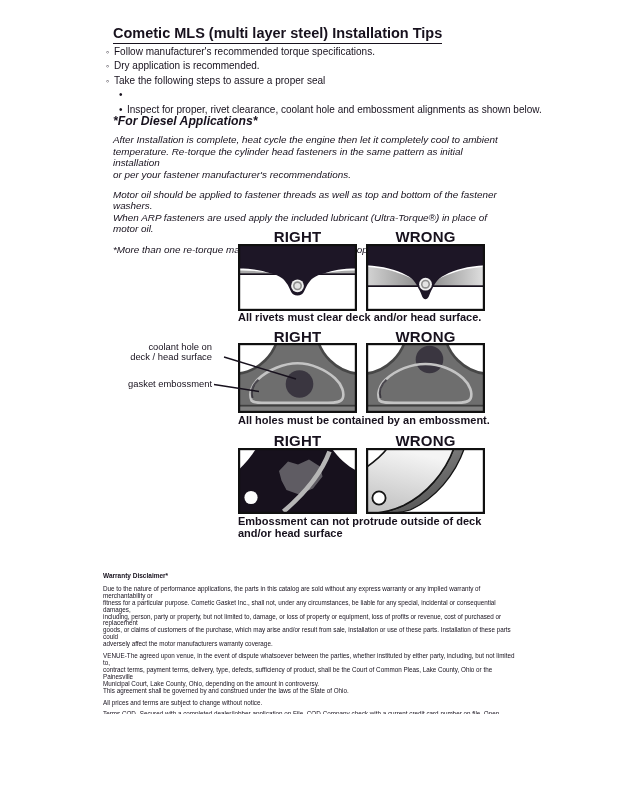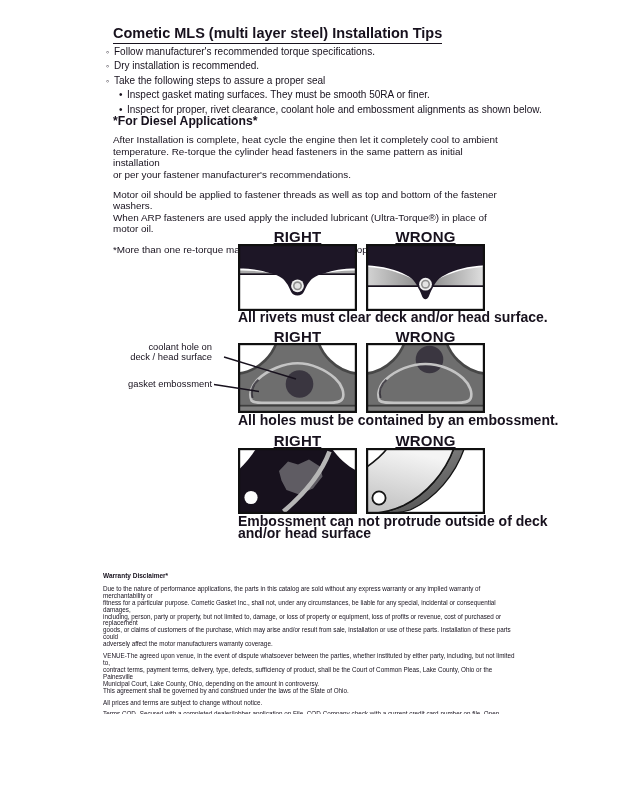--- a/index.html
+++ b/index.html
@@ -10,27 +10,27 @@
   .abs{position:absolute;}
   .title{
     left:113px;top:25px;font-size:14.5px;font-weight:bold;
     border-bottom:1.8px solid #17111d;padding-bottom:2px;white-space:nowrap;
   }
   .bullets{left:106px;top:45px;font-size:10px;line-height:14.4px;}
   .b{display:flex;}
   .b .m{width:8px;flex:none;font-size:9px;}
   .b.sub{padding-left:13px;}
   .b.sub .m{font-size:10px;}
-  .diesel{left:113px;top:116px;width:398px;font-size:9.9px;line-height:11.4px;}
+  .diesel{left:113px;top:116px;width:398px;font-size:9.9px;line-height:11.4px;font-style:italic;}
   .diesel h2{margin:0 0 7px 0;font-size:12.2px;font-weight:bold;}
   .diesel p{margin:0 0 9px 0;white-space:pre-line;}
-  .figlabel{width:119px;text-align:center;font-size:15px;font-weight:bold;letter-spacing:.2px;text-decoration:underline;}
+  .figlabel{width:119px;text-align:center;font-size:15px;font-weight:bold;letter-spacing:.2px;}
   .figbox{width:119px;}
   .figbox svg{display:block;}
-  .caption{font-size:14px;font-weight:bold;line-height:11.5px;white-space:pre-line;}
+  .caption{font-size:11px;font-weight:bold;line-height:11.5px;white-space:pre-line;}
   .leader-label{width:114px;text-align:right;font-size:9.4px;line-height:10px;white-space:pre-line;}
   .overlay{left:0;top:0;pointer-events:none;}
   .disclaimer{left:103px;top:573px;width:414px;font-size:6.3px;line-height:6.9px;}
   .disclaimer h3{margin:0 0 6px 0;font-size:6.5px;}
   .disclaimer p{margin:0 0 5px 0;white-space:pre-line;}
   .footer{left:388px;top:759px;font-size:16px;color:#be185d;}
 </style>
 </head>
 <body>
 
@@ -38,29 +38,28 @@
 
   <div class="abs title">Cometic MLS (multi layer steel) Installation Tips</div>
 
   <div class="abs bullets">
     <div class="b">
         <span class="m">◦</span>
         <span>Follow manufacturer's recommended torque specifications.</span>
       </div>
     <div class="b">
         <span class="m">◦</span>
-        <span>Dry installation is recommended.</span>
+        <span>Dry application is recommended.</span>
       </div>
     <div class="b">
         <span class="m">◦</span>
         <span>Take the following steps to assure a proper seal</span>
       </div>
     <div class="b sub">
         <span class="m">•</span>
-        <span>Inspect gasket mating surfaces.  They must be smooth 50RA or finer.</span>
       </div>
     <div class="b sub">
         <span class="m">•</span>
         <span>Inspect for proper, rivet clearance, coolant hole and embossment alignments as shown below.</span>
       </div>
   </div>
 
   <div class="abs diesel">
     <h2>*For Diesel Applications*</h2>
     <p>After Installation is complete, heat cycle the engine then let it completely cool to ambient

